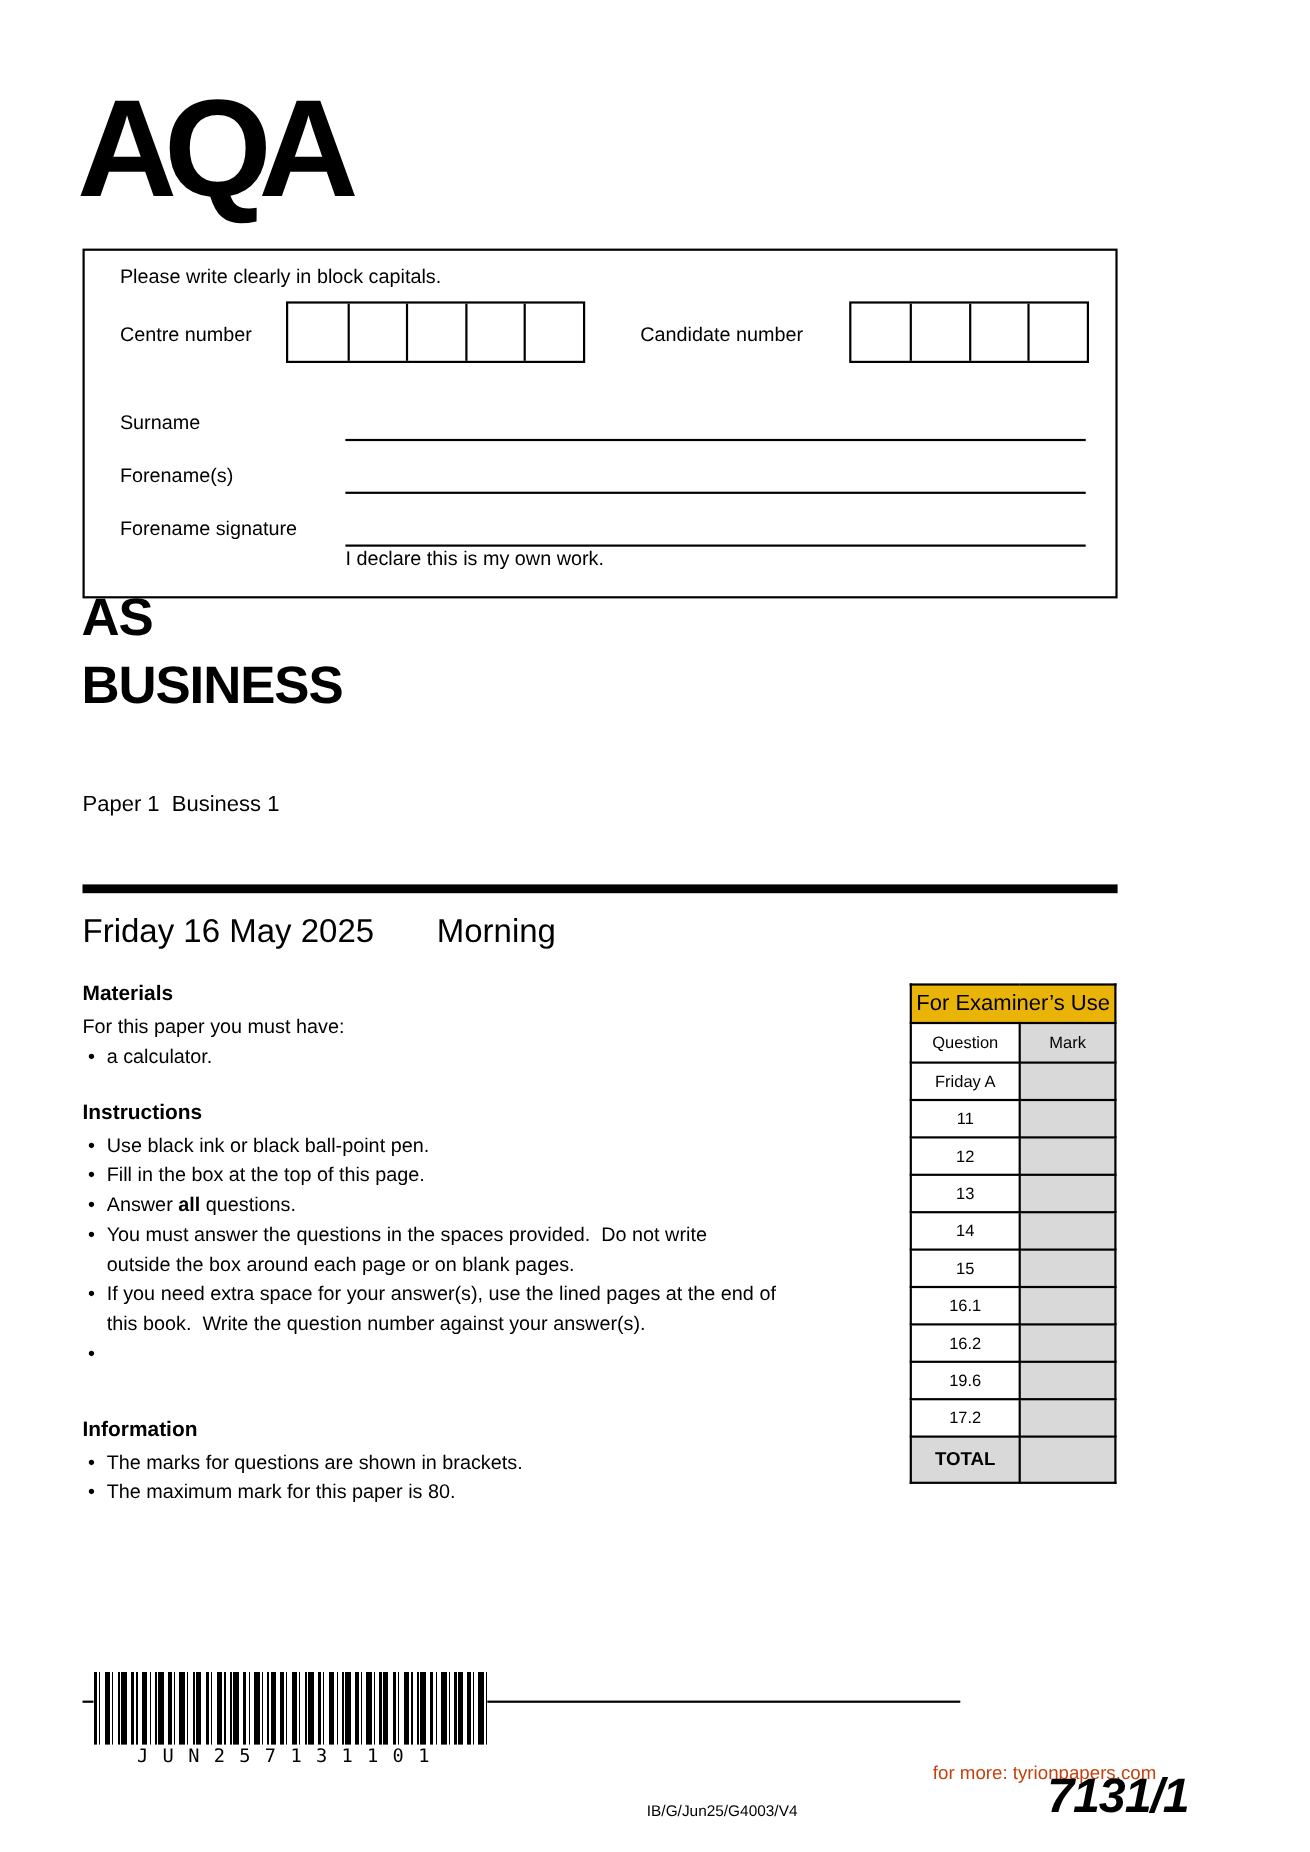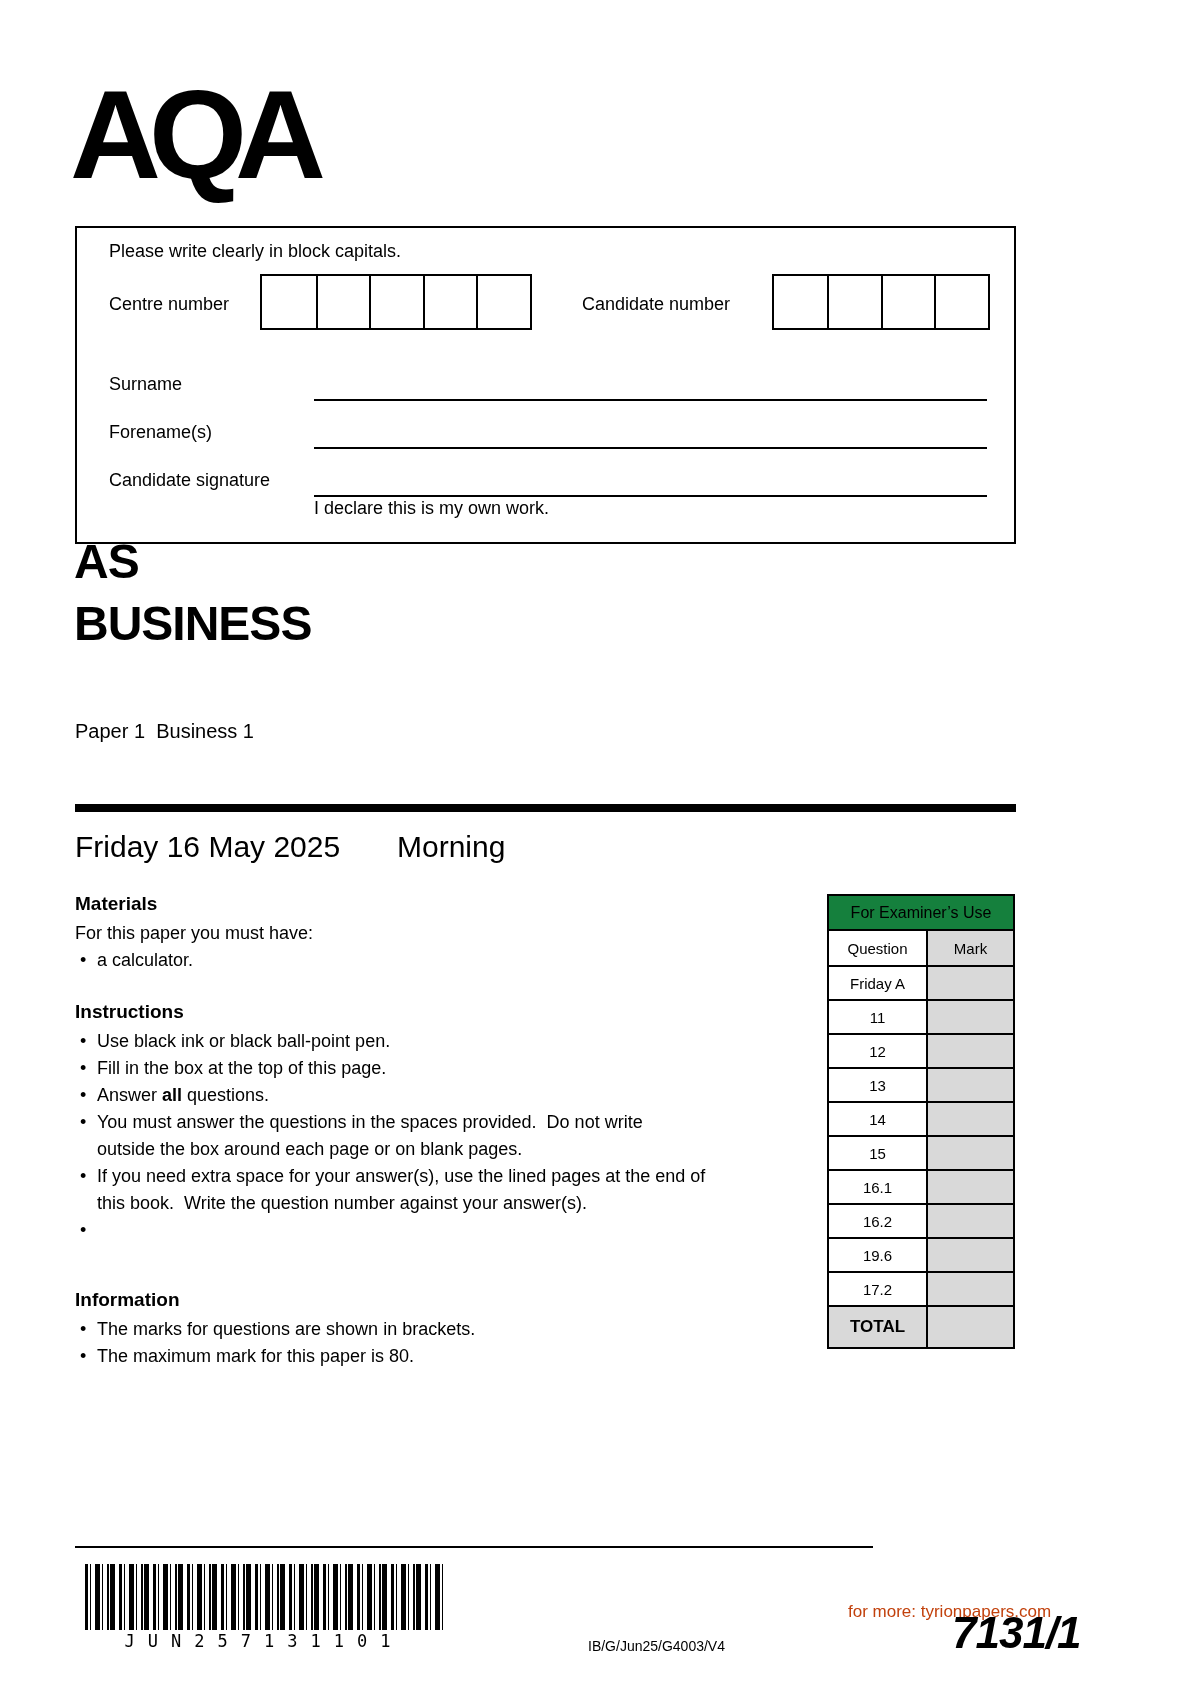--- a/index.html
+++ b/index.html
@@ -63,31 +63,31 @@
   
   .examiner {
     position:absolute; left:827px; top:894px;
     border-collapse:collapse; table-layout:fixed; width:186px;
     font-size:15px; text-align:center;
   }
   .examiner td, .examiner th { border:2px solid #000; font-weight:normal; padding:0; }
   .examiner col.c-q { width:99px; }
   .examiner col.c-m { width:87px; }
   .examiner .row-title { height:35px; }
-  .examiner .row-title th { background:#15803d; font-size:16px; }
+  .examiner .row-title th { background:#eab308; font-size:20px; }
   .examiner .row-head { height:36px; }
   .examiner tr { height:34px; }
   .examiner .m-cell { background:#d9d9d9; }
   .examiner .row-total { height:42px; }
   .examiner .row-total td { background:#d9d9d9; }
   .examiner .row-total .total-lbl { font-weight:bold; font-size:17px; }
 
   
   .footer-rule { position:absolute; left:75px; top:1546px; width:798px; height:2px; background:#000; }
-  .barcode { position:absolute; left:85px; top:1564px; width:358px; }
+  .barcode { position:absolute; left:85px; top:1520px; width:358px; }
   .barcode .bars {
     width:358px; height:66px;
     background:
       repeating-linear-gradient(90deg,
         #000 0 3px,  #fff 3px 5px,
         #000 5px 6px, #fff 6px 10px,
         #000 10px 15px, #fff 15px 17px,
         #000 17px 18px, #fff 18px 22px,
         #000 22px 24px, #fff 24px 25px,
         #000 25px 30px, #fff 30px 34px);
@@ -127,21 +127,21 @@
         <div class="num-cell"></div>
         <div class="num-cell"></div>
       </div>
 
     <div class="field-label" style="left:32px; top:146px;">Surname</div>
     <div class="write-line" style="top:171px;"></div>
 
     <div class="field-label" style="left:32px; top:194px;">Forename(s)</div>
     <div class="write-line" style="top:219px;"></div>
 
-    <div class="field-label" style="left:32px; top:242px;">Candidate signature</div>
+    <div class="field-label" style="left:32px; top:242px;">Forename signature</div>
     <div class="write-line" style="top:267px;"></div>
 
     <div class="declaration">I declare this is my own work.</div>
   </div>
 
   <div class="t-qual">AS</div>
   <div class="t-subject">BUSINESS</div>
   <div class="t-paper">Paper 1  Business 1</div>
   <div class="title-rule"></div>
 

